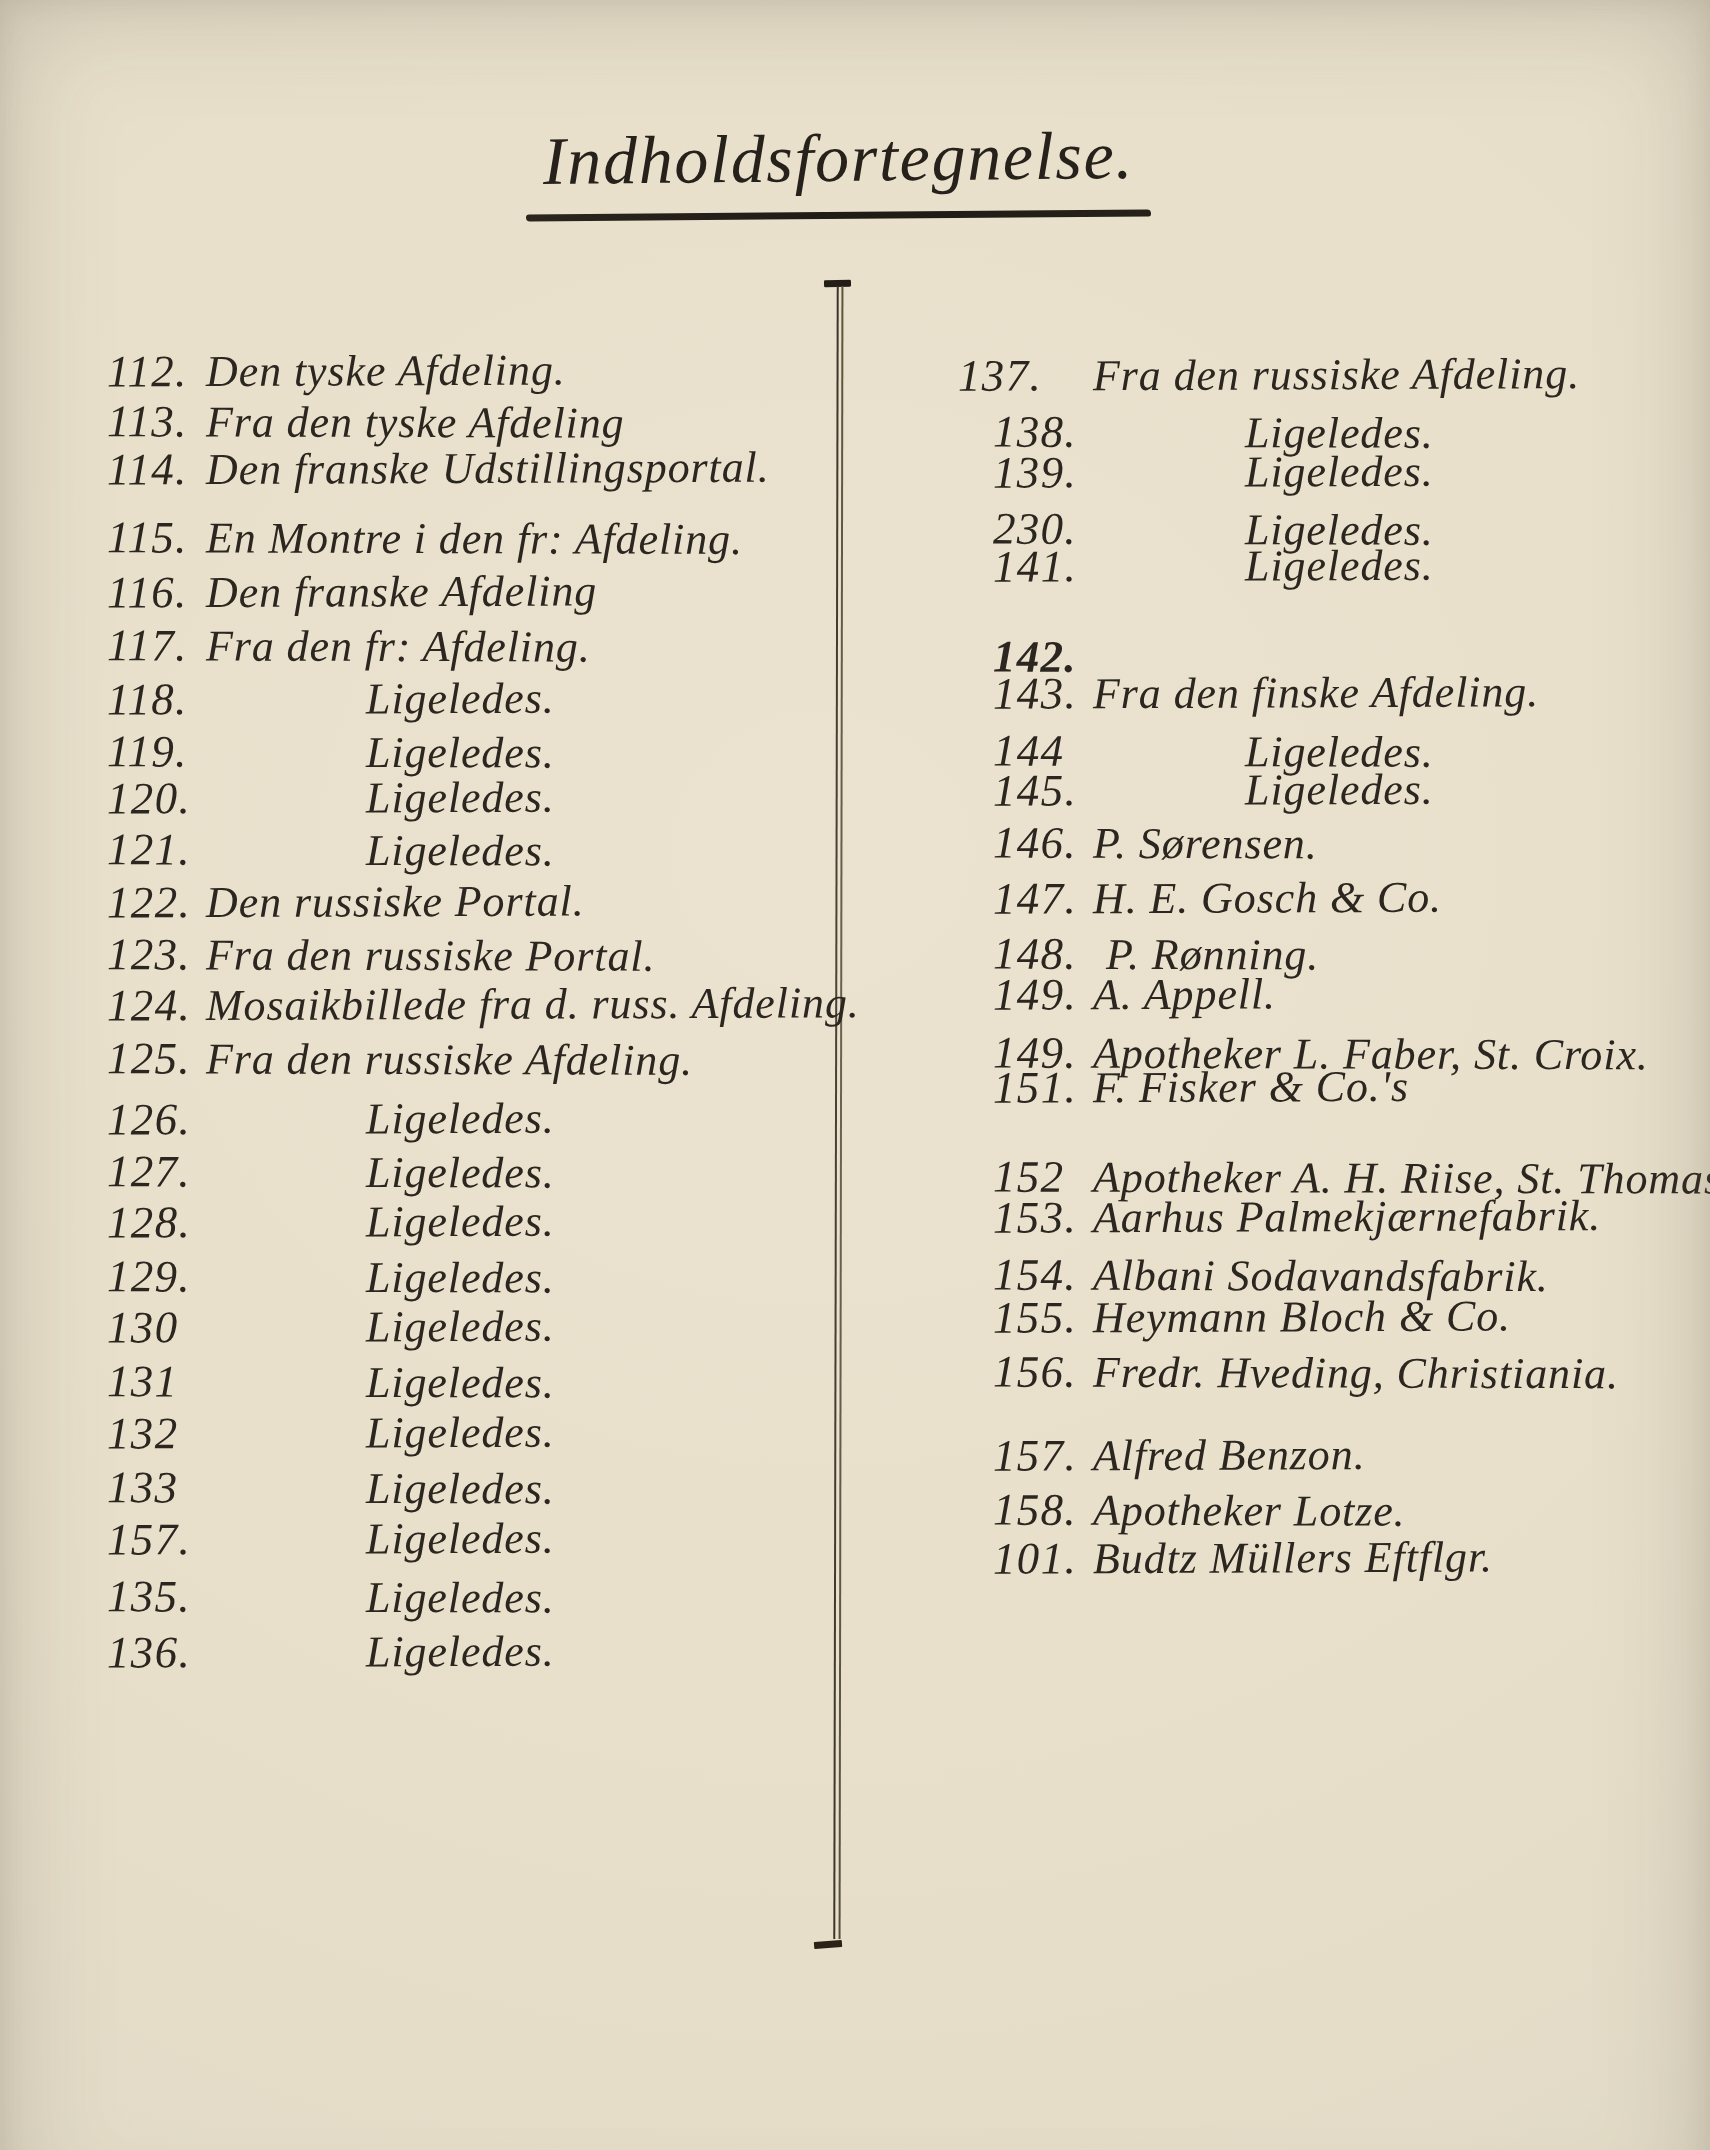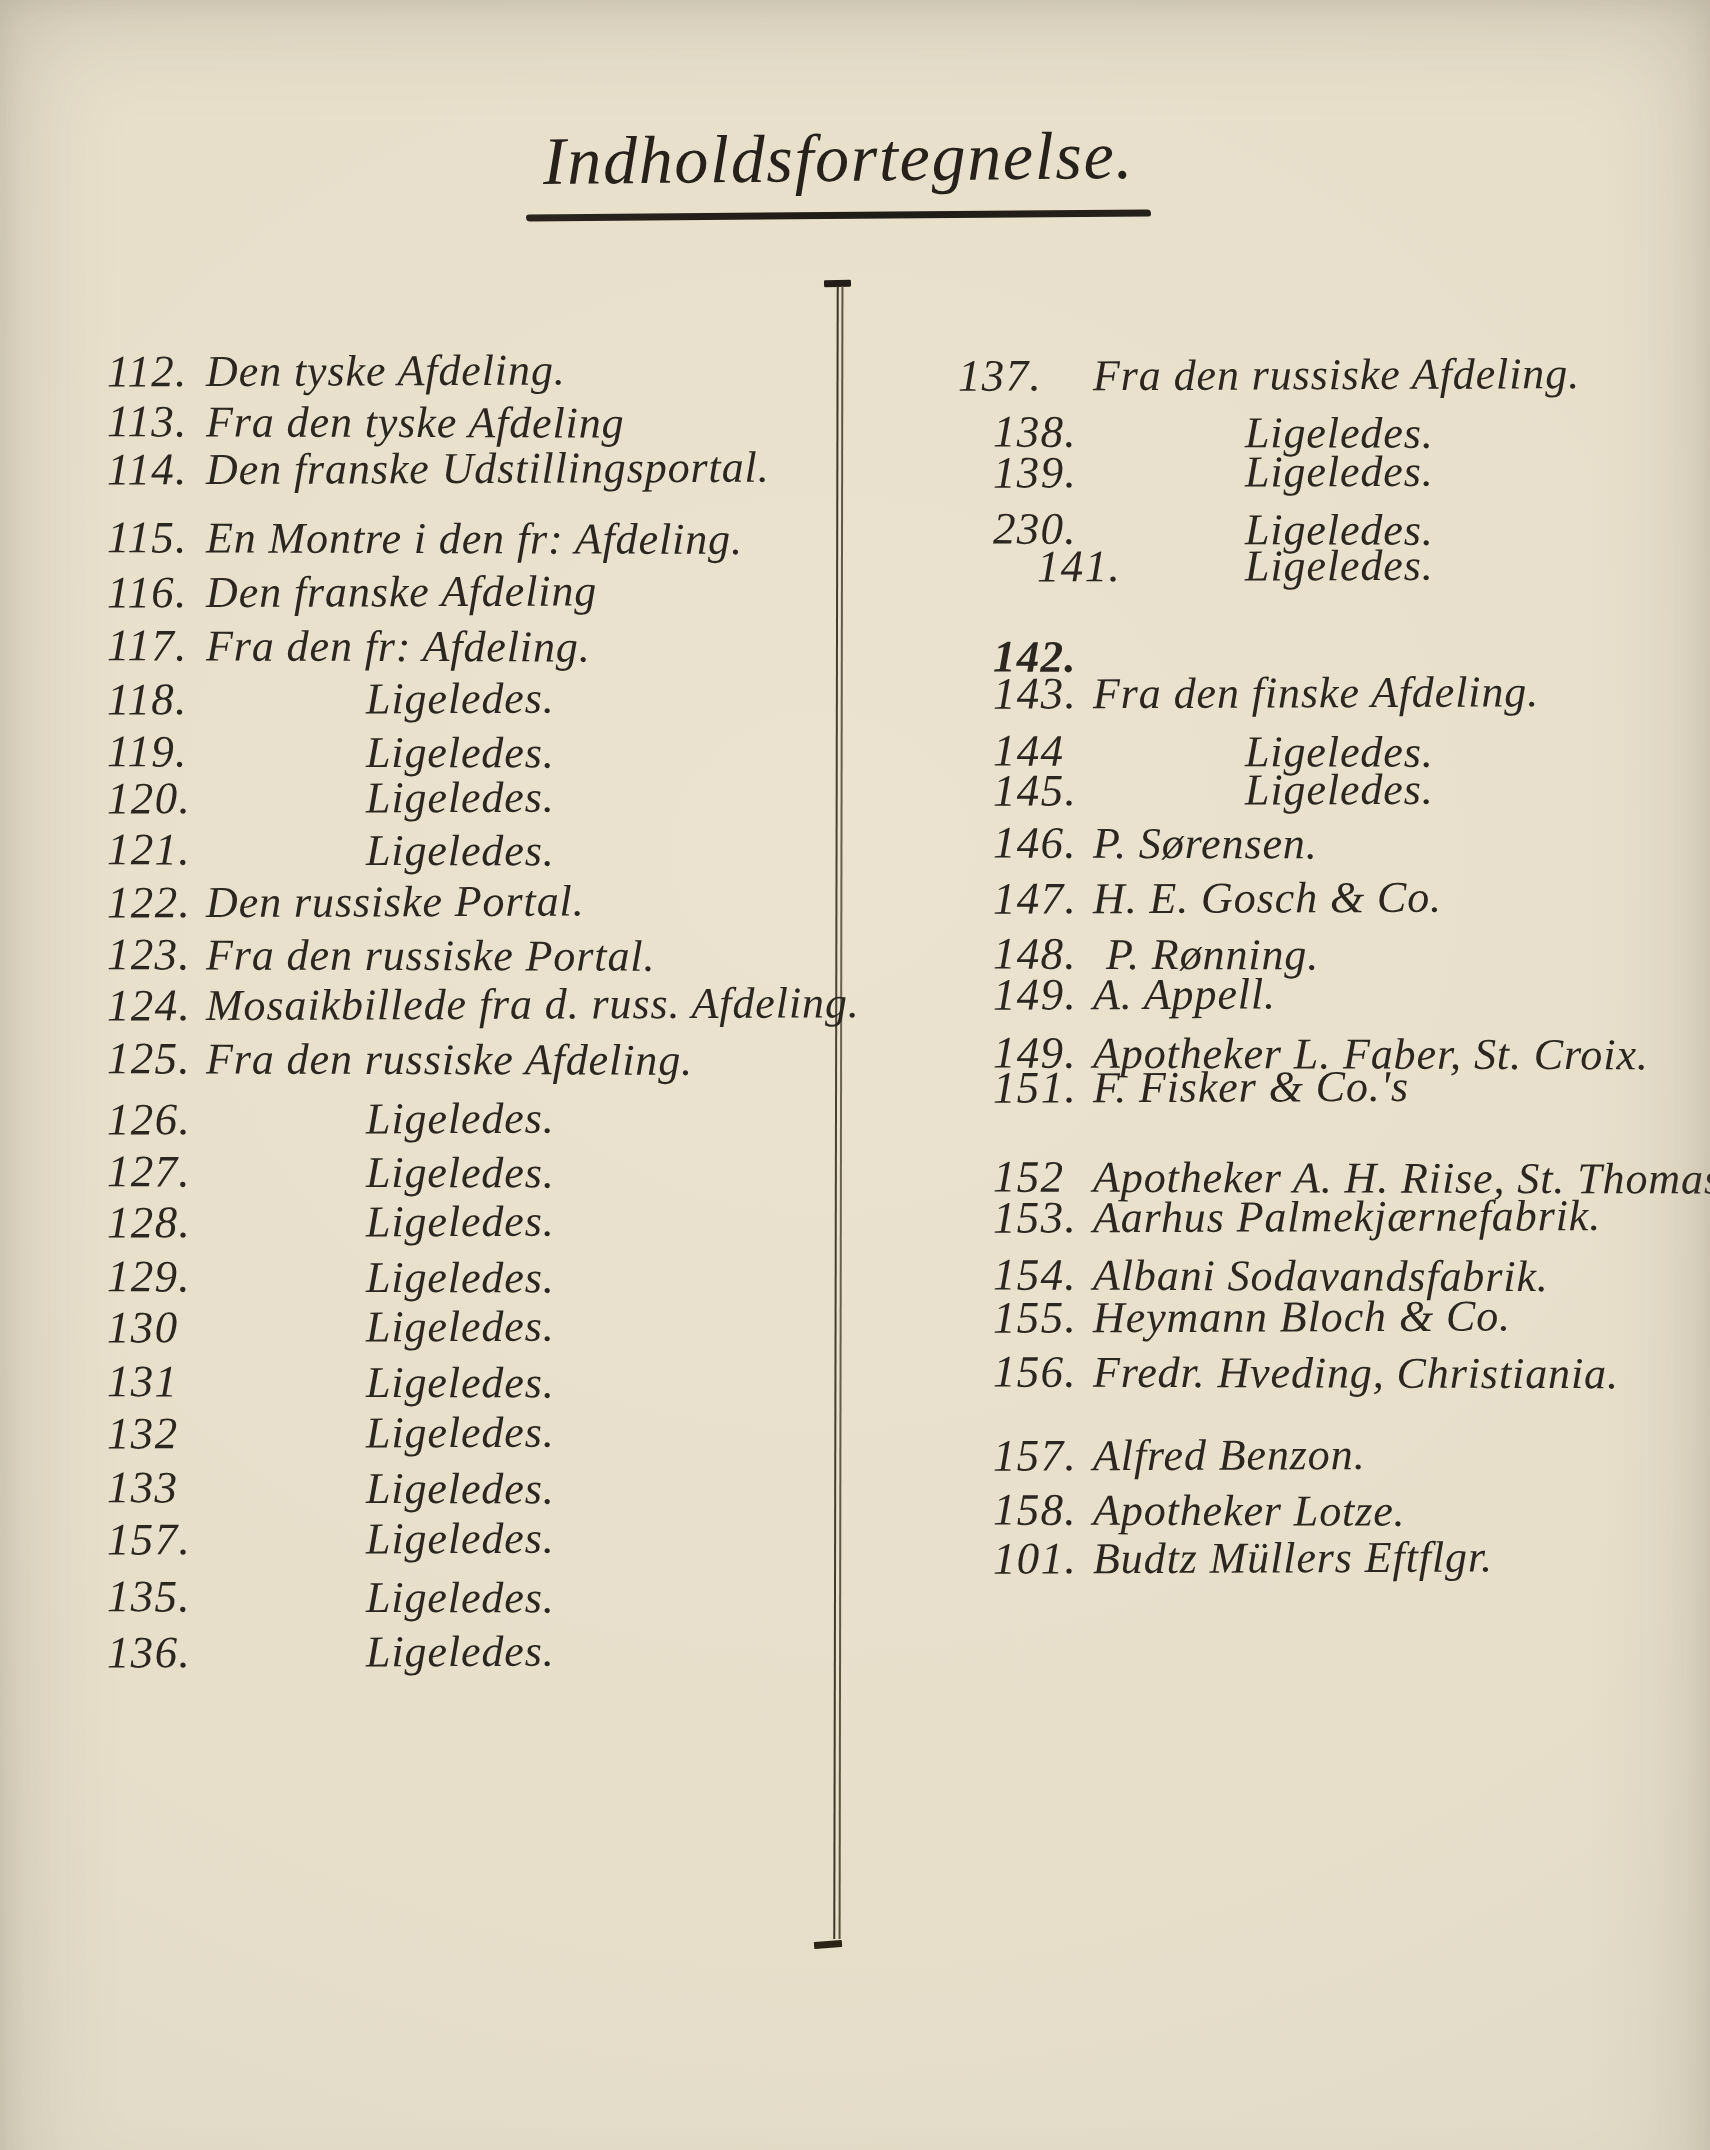--- a/index.html
+++ b/index.html
@@ -200,21 +200,21 @@
       </div>
       <div class="row" style="top: 451px; left: 0px;">
         <span class="num" style="left: 993px; position: absolute;">139.</span>
         <span class="txt" style="left: 1245px;">Ligeledes.</span>
       </div>
       <div class="row" style="top: 500px; left: 0px;">
         <span class="num" style="left: 993px; position: absolute;">230.</span>
         <span class="txt" style="left: 1245px;">Ligeledes.</span>
       </div>
       <div class="row" style="top: 545px; left: 0px;">
-        <span class="num" style="left: 993px; position: absolute; margin-left: 44px;">141.</span>
+        <span class="num" style="left: 993px; position: absolute;">141.</span>
         <span class="txt" style="left: 1245px;">Ligeledes.</span>
       </div>
       <div class="row" style="top: 628px; left: 0px;">
         <span class="num" style="left: 993px; position: absolute; font-weight: bold;">142.</span>
         <span class="txt" style="left: 1093px;"></span>
       </div>
       <div class="row" style="top: 672px; left: 0px;">
         <span class="num" style="left: 993px; position: absolute;">143.</span>
         <span class="txt" style="left: 1093px;">Fra den finske Afdeling.</span>
       </div>

